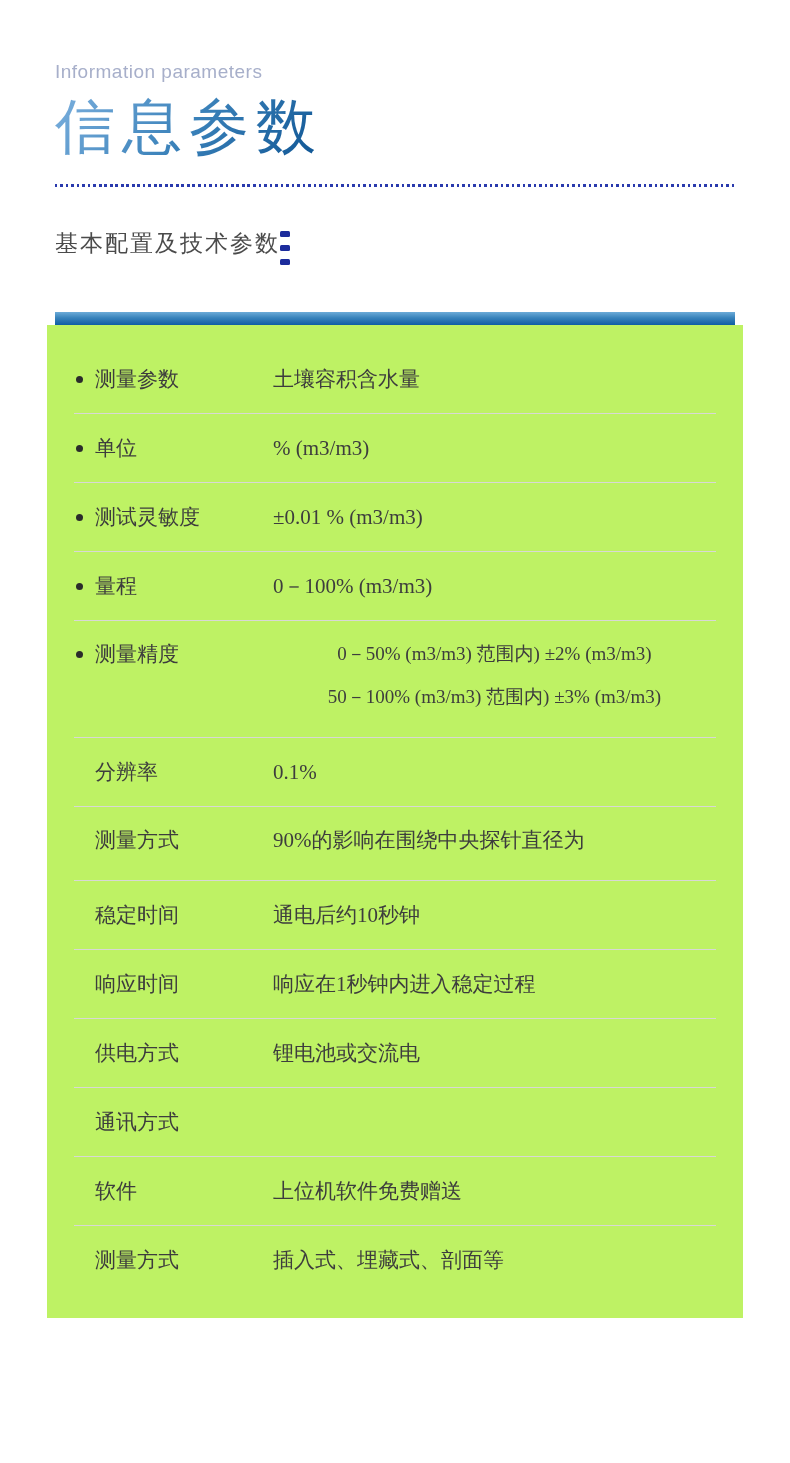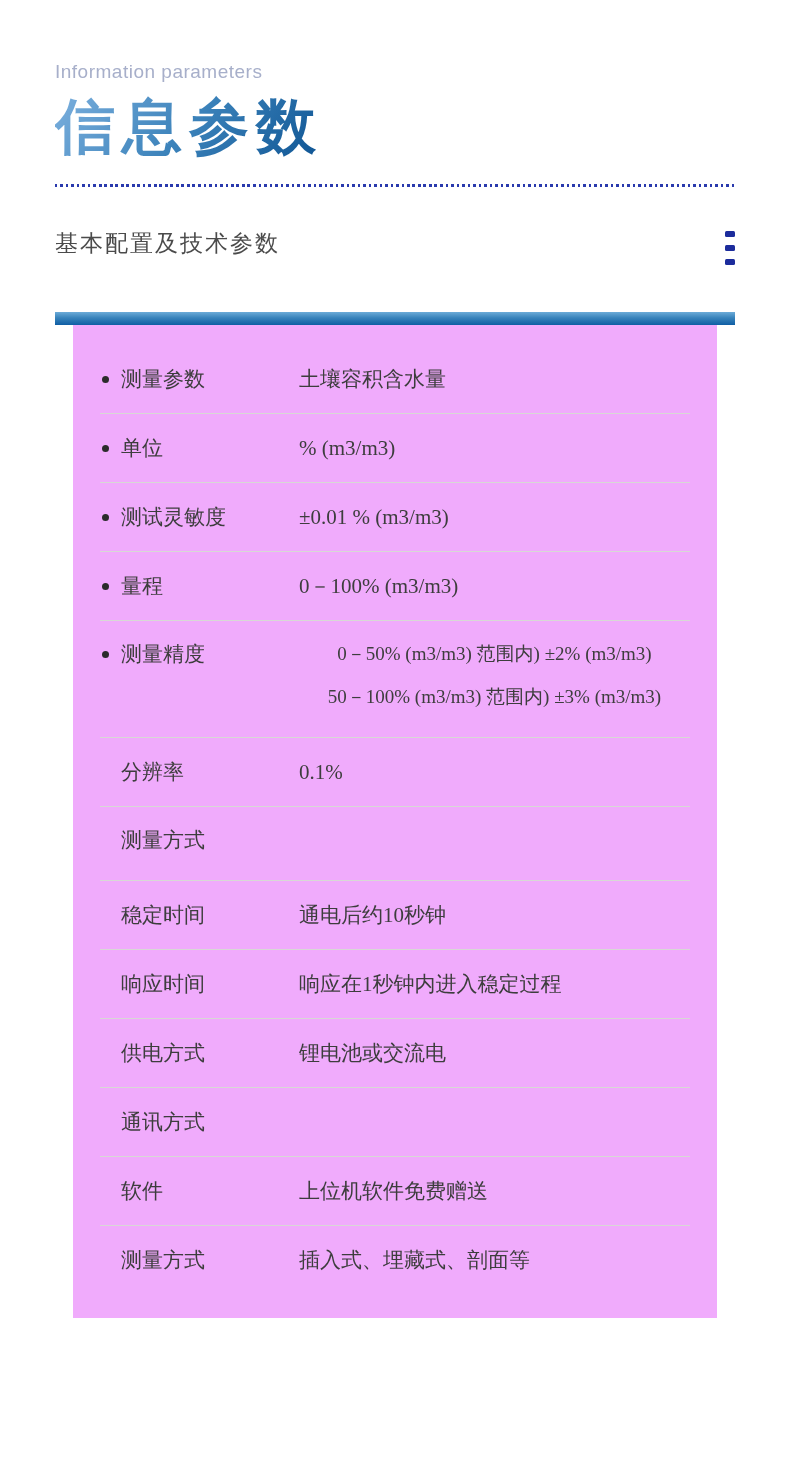--- a/index.html
+++ b/index.html
@@ -12,53 +12,53 @@
 
   
   .header { padding: 60px 55px 0 55px; }
   .subtitle-en {
     font-size: 19px; line-height: 24px;
     color: #a7afca; letter-spacing: 0.5px;
   }
   .title {
     margin: 8px 0 0 0;
     font-family: "DejaVu Serif", "Liberation Serif", serif;
-    font-weight: bold;
+    font-weight: normal;
     font-size: 60px; line-height: 68px;
     letter-spacing: 7px;
     width: max-content;
     background: linear-gradient(128deg, #7cb0de 0%, #3b82ba 50%, #0e5493 100%);
     -webkit-background-clip: text; background-clip: text;
     color: transparent;
   }
   .dotted-divider {
     margin-top: 24px; height: 3px;
     background-image: repeating-linear-gradient(90deg, #2a3aad 0 2.5px, transparent 2.5px 5.5px);
     background-size: 100% 3px; background-repeat: no-repeat;
   }
 
   
   .section-head {
     margin: 0 55px; padding-top: 40px;
-    display: flex; justify-content: space-between; align-items: flex-start;
+    display: flex; align-items: flex-start;
   }
   .section-heading {
     font-size: 23px; line-height: 32px; letter-spacing: 2px;
     color: #4b4b4b; font-weight: 400;
   }
   .dots-menu { display: flex; flex-direction: column; gap: 8px; padding-top: 4px; cursor: pointer; }
   .dots-menu span { width: 10px; height: 6px; border-radius: 1.5px; background: #1c2c9c; }
 
   
   .blue-bar {
     margin: 47px 55px 0 55px; height: 13px;
     background: linear-gradient(180deg, #6cabd8 0%, #3883bb 45%, #0f5ea4 100%);
   }
   .panel {
-    margin: 0 73px; background: #f0abfc;
+    margin: 0 47px; background: #bef264;
     padding: 20px 0 24px 0;
   }
   .row {
     margin: 0 27px;
     display: flex; align-items: center;
     min-height: 68px;
     border-bottom: 1px solid #d8d8d5;
     font-family: "Liberation Serif", "DejaVu Serif", serif;
   }
   .row:last-child { border-bottom: none; }
@@ -150,20 +150,21 @@
     </div>
     <div class="value-cell">
           <div class="vline">0.1%</div>
         </div>
   </div>
       <div class="row multi">
     <div class="label-cell">
       <span class="bullet hidden"></span><span class="label-text">测量方式</span>
     </div>
     <div class="value-cell">
+          <div class="vline">90%的影响在围绕中央探针直径为</div>
         </div>
   </div>
       <div class="row">
     <div class="label-cell">
       <span class="bullet hidden"></span><span class="label-text">稳定时间</span>
     </div>
     <div class="value-cell">
           <div class="vline">通电后约10秒钟</div>
         </div>
   </div>

